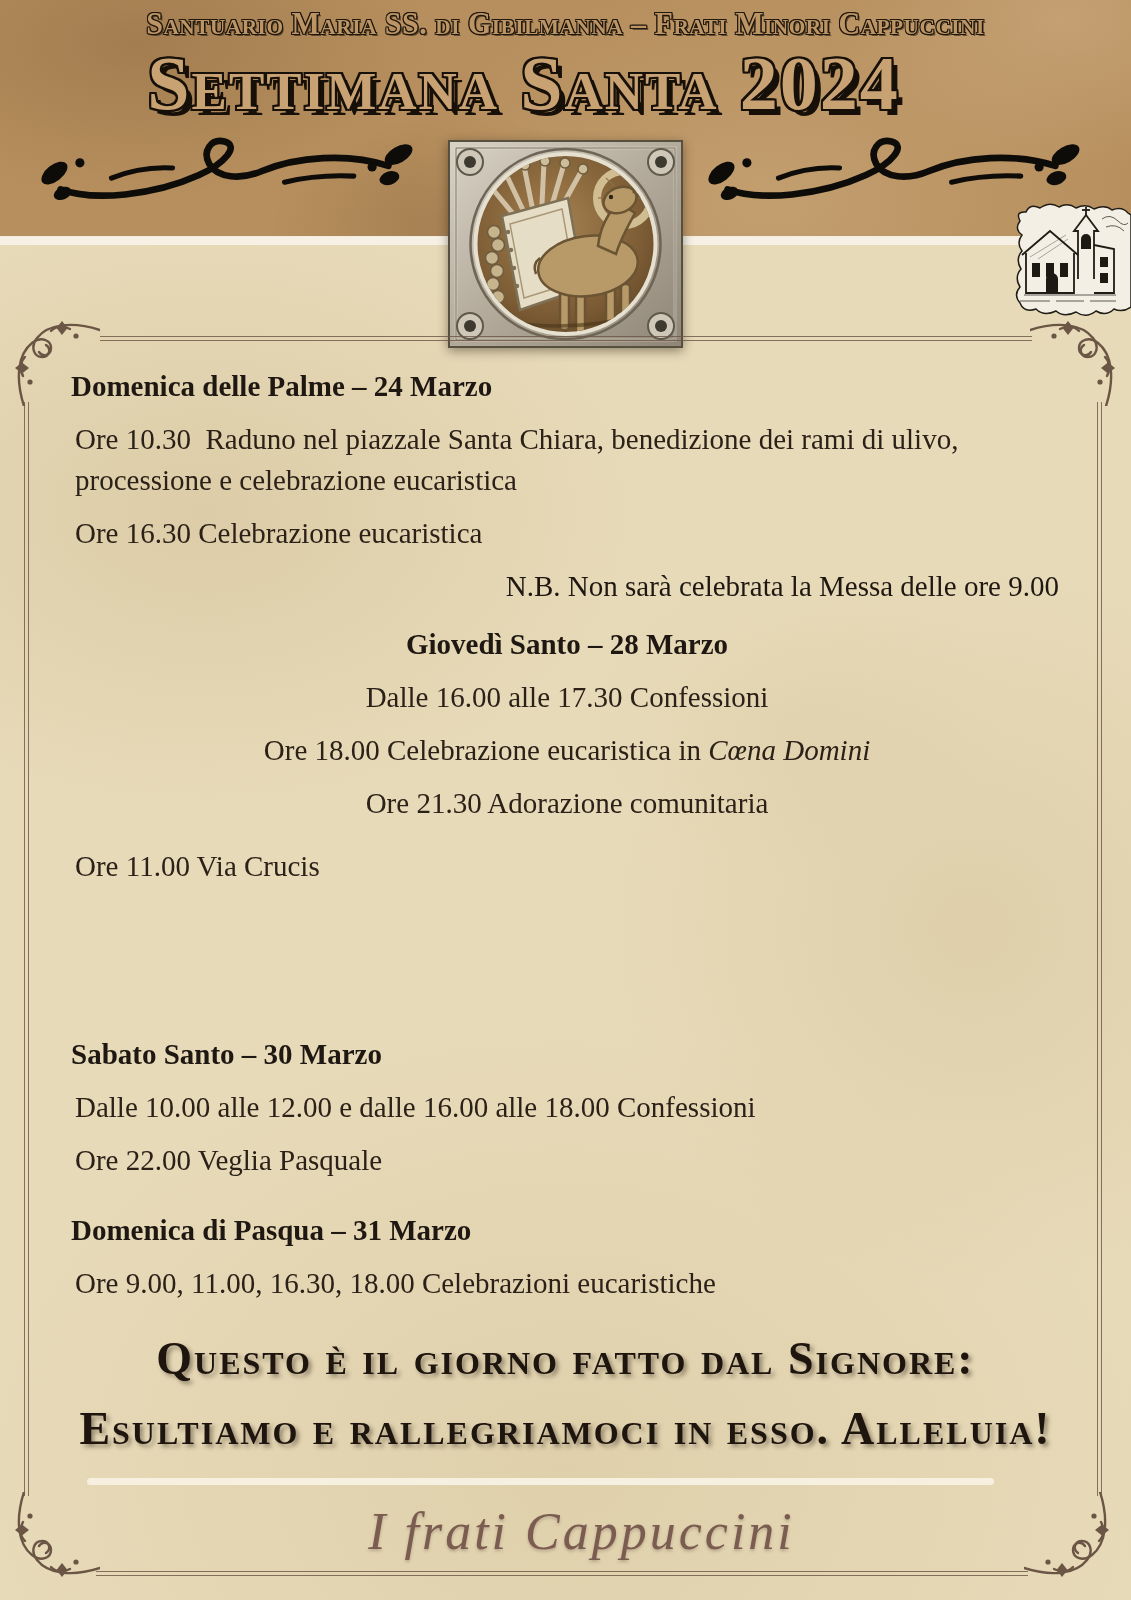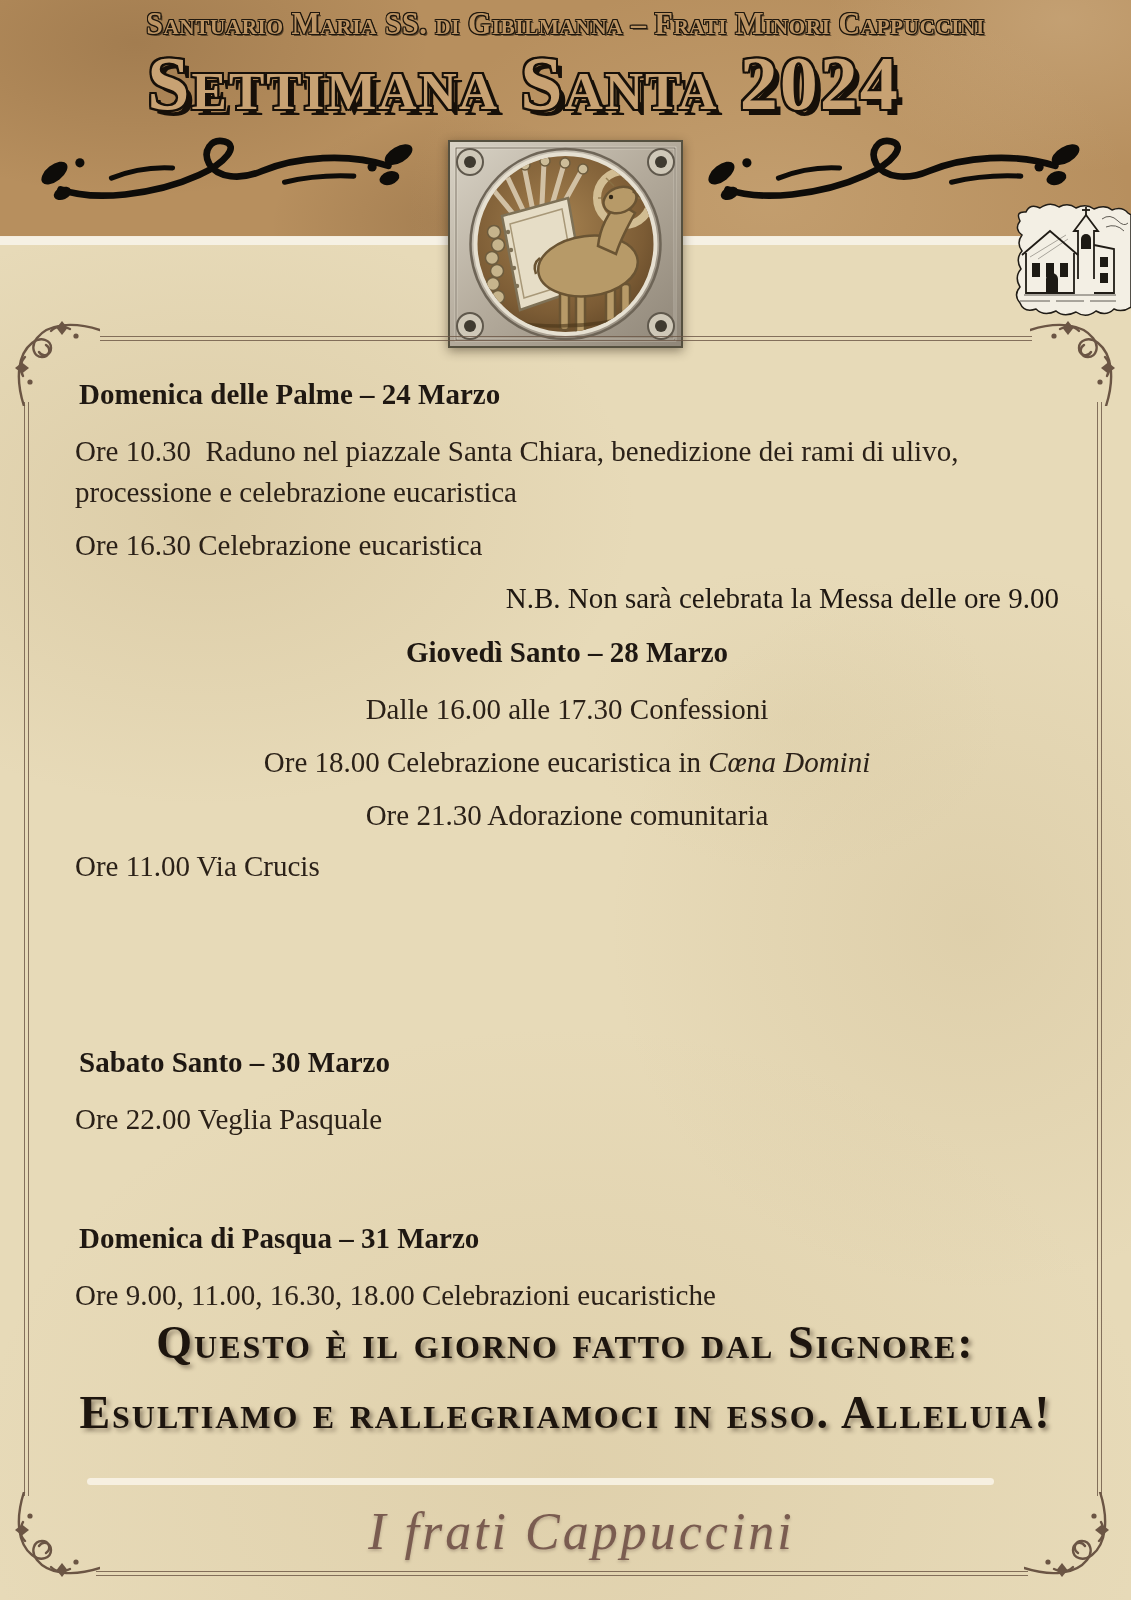--- a/index.html
+++ b/index.html
@@ -49,29 +49,29 @@
   .line-bottom{left:96px;top:1571px;width:932px;}
   .line-left{left:24px;top:402px;height:1094px;}
   .line-right{left:1097px;top:402px;height:1094px;}
   .corner{position:absolute;width:90px;height:90px;}
   .corner.tl{left:10px;top:316px;}
   .corner.tr{left:1030px;top:316px;transform:scaleX(-1);}
   .corner.bl{left:10px;top:1492px;transform:scaleY(-1);}
   .corner.br{left:1024px;top:1492px;transform:scale(-1,-1);}
   
   .content{position:absolute;left:63px;width:1008px;color:#2b2118;font-size:29px;line-height:41px;}
-  .content h3{margin:16px;font-size:29px;line-height:41px;font-weight:700;color:#1f1812;}
+  .content h3{margin:8px;font-size:29px;line-height:41px;font-weight:700;color:#1f1812;}
   .content p{margin:12px;white-space:pre-wrap;}
   .content p.bold{font-weight:400;color:#1f1812;text-align:right;}
   .content em{font-style:italic;}
   .s1{top:358px;} .s2{top:616px;text-align:center;} .s3{top:834px;} .s4{top:1026px;} .s5{top:1202px;}
   
   .quote{position:absolute;left:0;top:1318px;width:1131px;text-align:center;color:#1d150e;}
   .quote p{
-    margin:0 0 20px 0;font-weight:700;font-variant:small-caps;font-size:46px;line-height:50px;
+    margin:16px 0 20px 0;font-weight:700;font-variant:small-caps;font-size:46px;line-height:50px;
     letter-spacing:2px;text-shadow:3px 3px 4px rgba(50,38,25,.45);
   }
   .white-rule{position:absolute;left:87px;top:1478px;width:907px;height:7px;background:rgba(248,243,229,.9);border-radius:4px;}
   .signature{
     position:absolute;left:16px;top:1502px;width:1131px;text-align:center;
     font-style:italic;font-size:52px;letter-spacing:3px;color:#7a5c50;
     text-shadow:0 2px 3px rgba(90,70,60,.3);
   }
 </style>
 </head>
@@ -316,20 +316,21 @@
     <p><span>Ore 18.00 Celebrazione eucaristica in </span><em>Cœna Domini</em><span></span></p>
     <p><span>Ore 21.30 Adorazione comunitaria</span><em></em><span></span></p>
   </div>
 
   <div class="content s3">
     <p><span>Ore 11.00 Via Crucis</span><em></em><span></span></p>
   </div>
 
   <div class="content s4">
     <h3>Sabato Santo – 30 Marzo</h3>
+    <p><span>Dalle 10.00 alle 12.00 e dalle 16.00 alle 18.00 Confessioni</span><em></em><span></span></p>
     <p><span>Ore 22.00 Veglia Pasquale</span><em></em><span></span></p>
   </div>
 
   <div class="content s5">
     <h3>Domenica di Pasqua – 31 Marzo</h3>
     <p><span>Ore 9.00, 11.00, 16.30, 18.00 Celebrazioni eucaristiche</span><em></em><span></span></p>
   </div>
 
   <div class="quote">
     <p>Questo è il giorno fatto dal Signore:</p>

